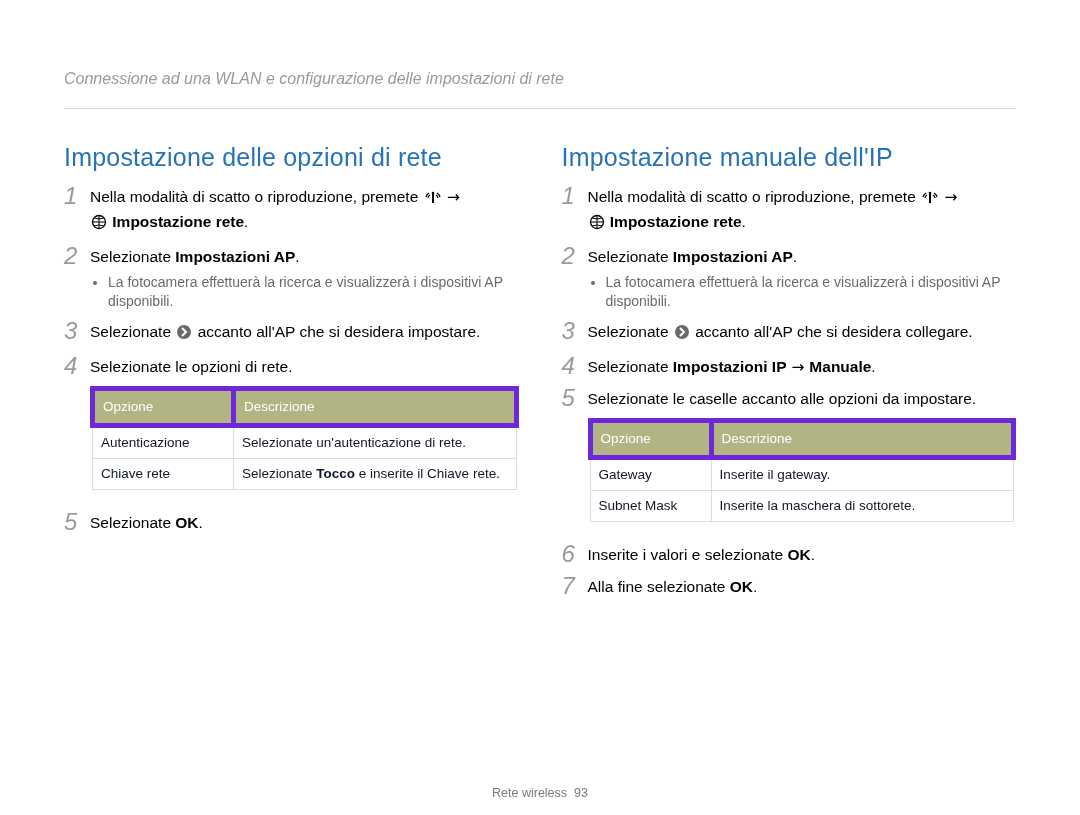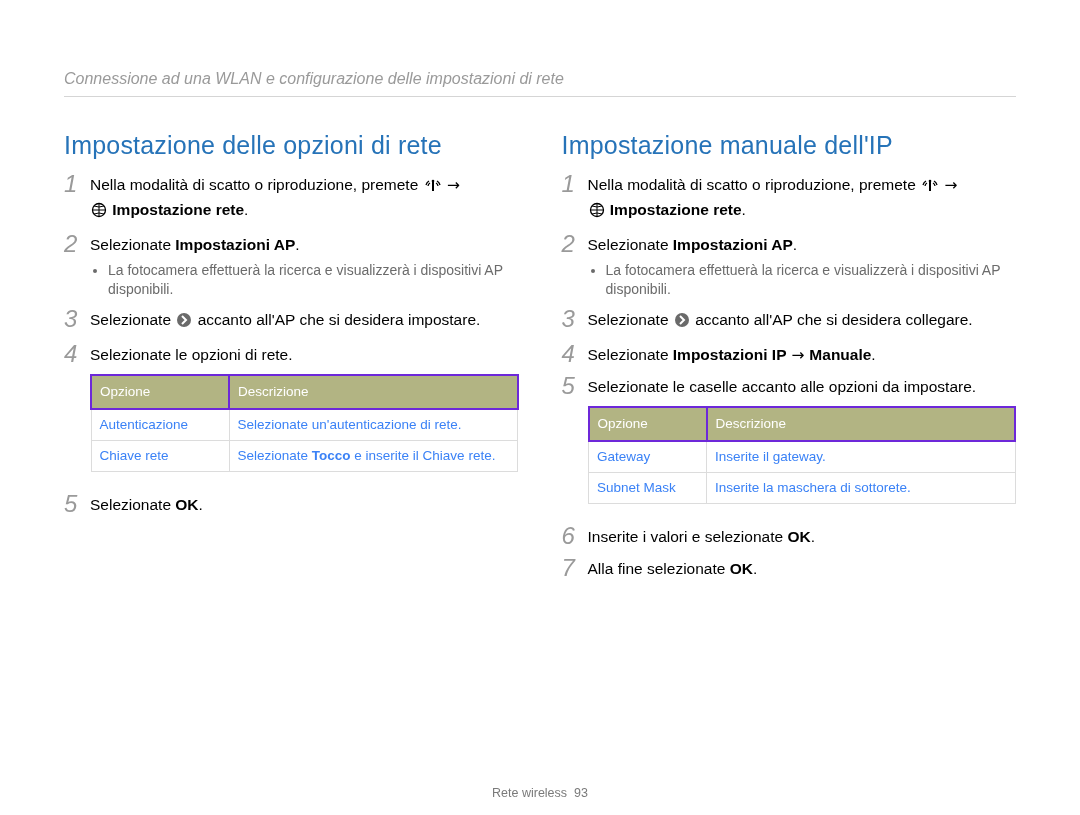--- a/index.html
+++ b/index.html
@@ -14,21 +14,21 @@
   }
   .page {
     padding: 70px 64px 0 64px;
     box-sizing: border-box;
   }
   .header-line {
     font-style: italic;
     color: #9a9a9a;
     font-size: 16px;
     border-bottom: 1px solid #d5d5d5;
-    padding-bottom: 8px;
+    padding-bottom: 20px;
     margin-bottom: 34px;
   }
   .columns {
     display: flex;
     gap: 43px;
   }
   .column {
     flex: 1 1 50%;
   }
   .section-title {
@@ -78,26 +78,26 @@
     border-collapse: collapse;
     margin: 8px 0 12px 0;
     font-size: 13.5px;
   }
   table.opts th {
     background: #b2b483;
     color: #fff;
     font-weight: 400;
     text-align: left;
     padding: 5px 8px;
-    border: 2px solid #6d28d9;
+    border: 5px solid #6d28d9;
   }
   table.opts td {
     border: 1px solid #dcdcdc;
     padding: 4px 8px;
-    color: #3b82f6;
+    color: #0f172a;
   }
   .footer {
     position: absolute;
     left: 0; right: 0;
     top: 786px;
     text-align: center;
     font-size: 12.5px;
     color: #7a7a7a;
   }
   .icon-inline {

